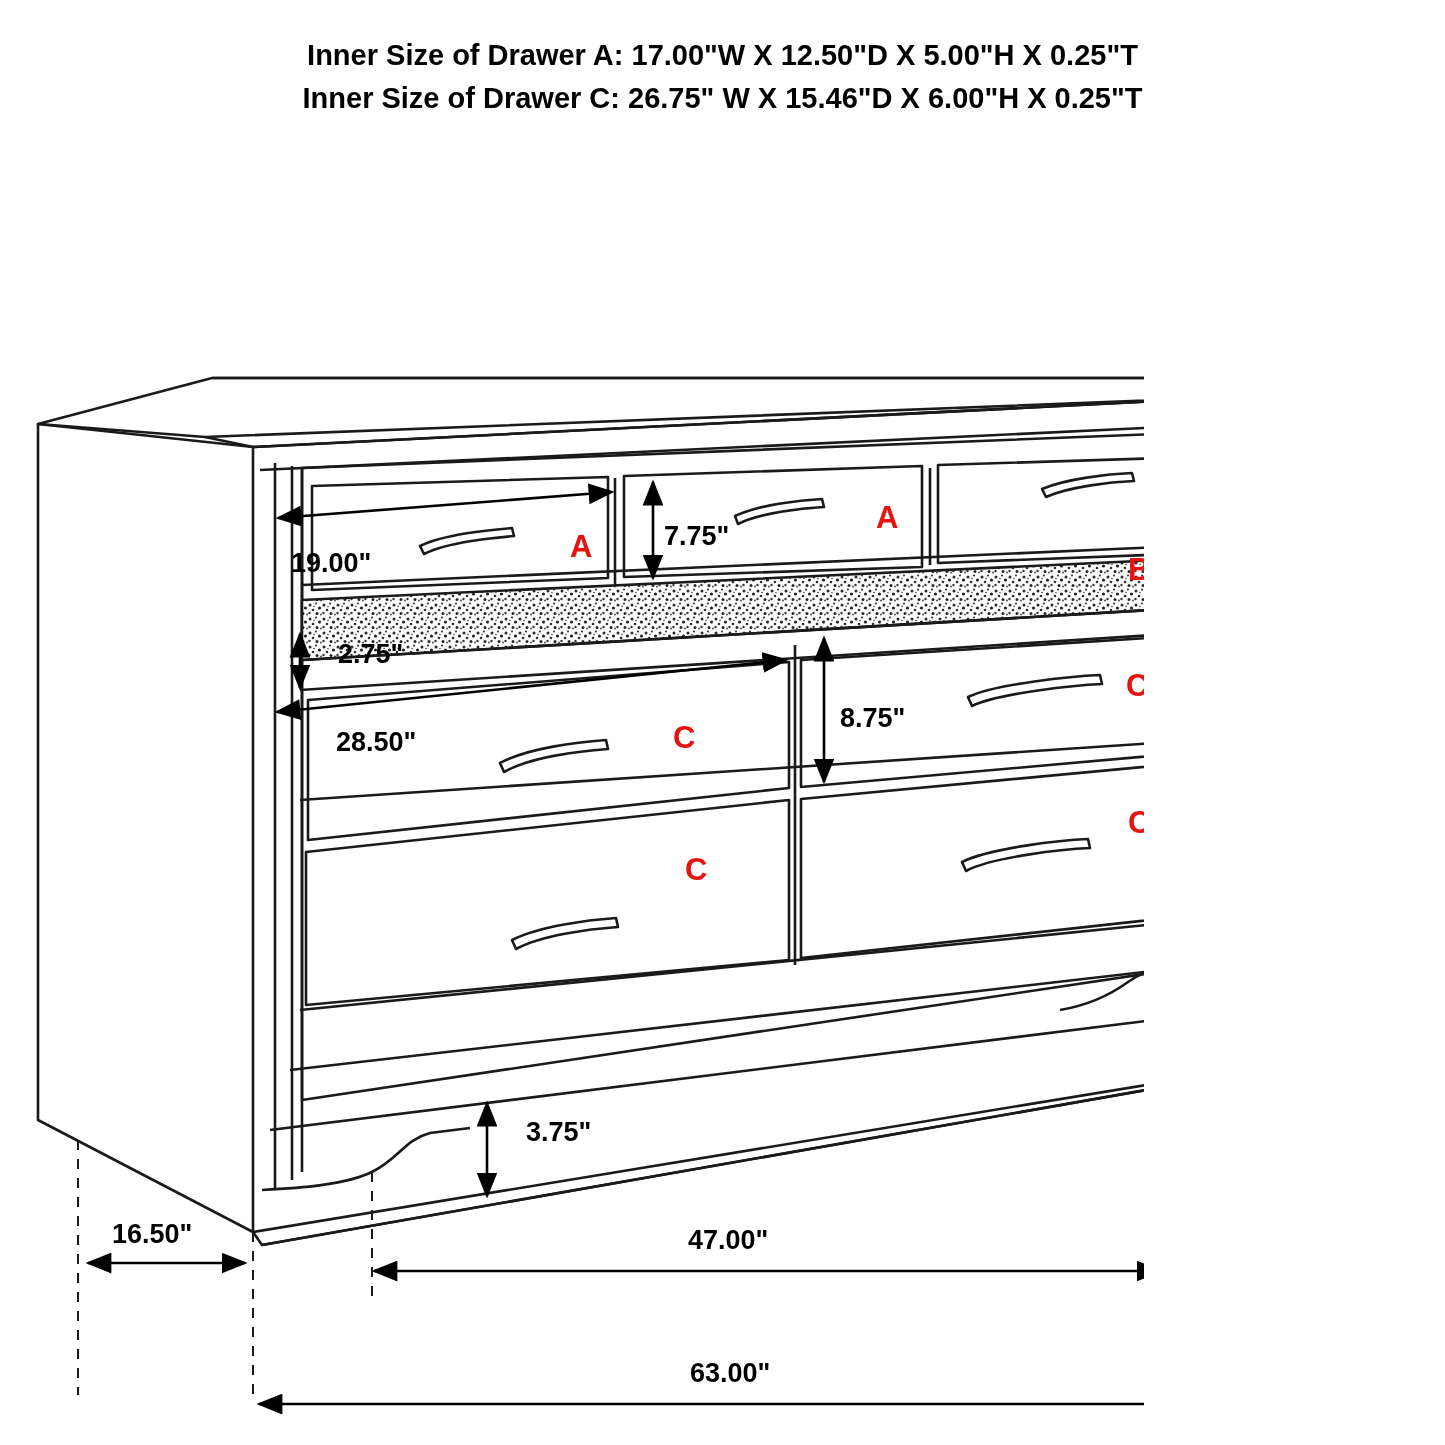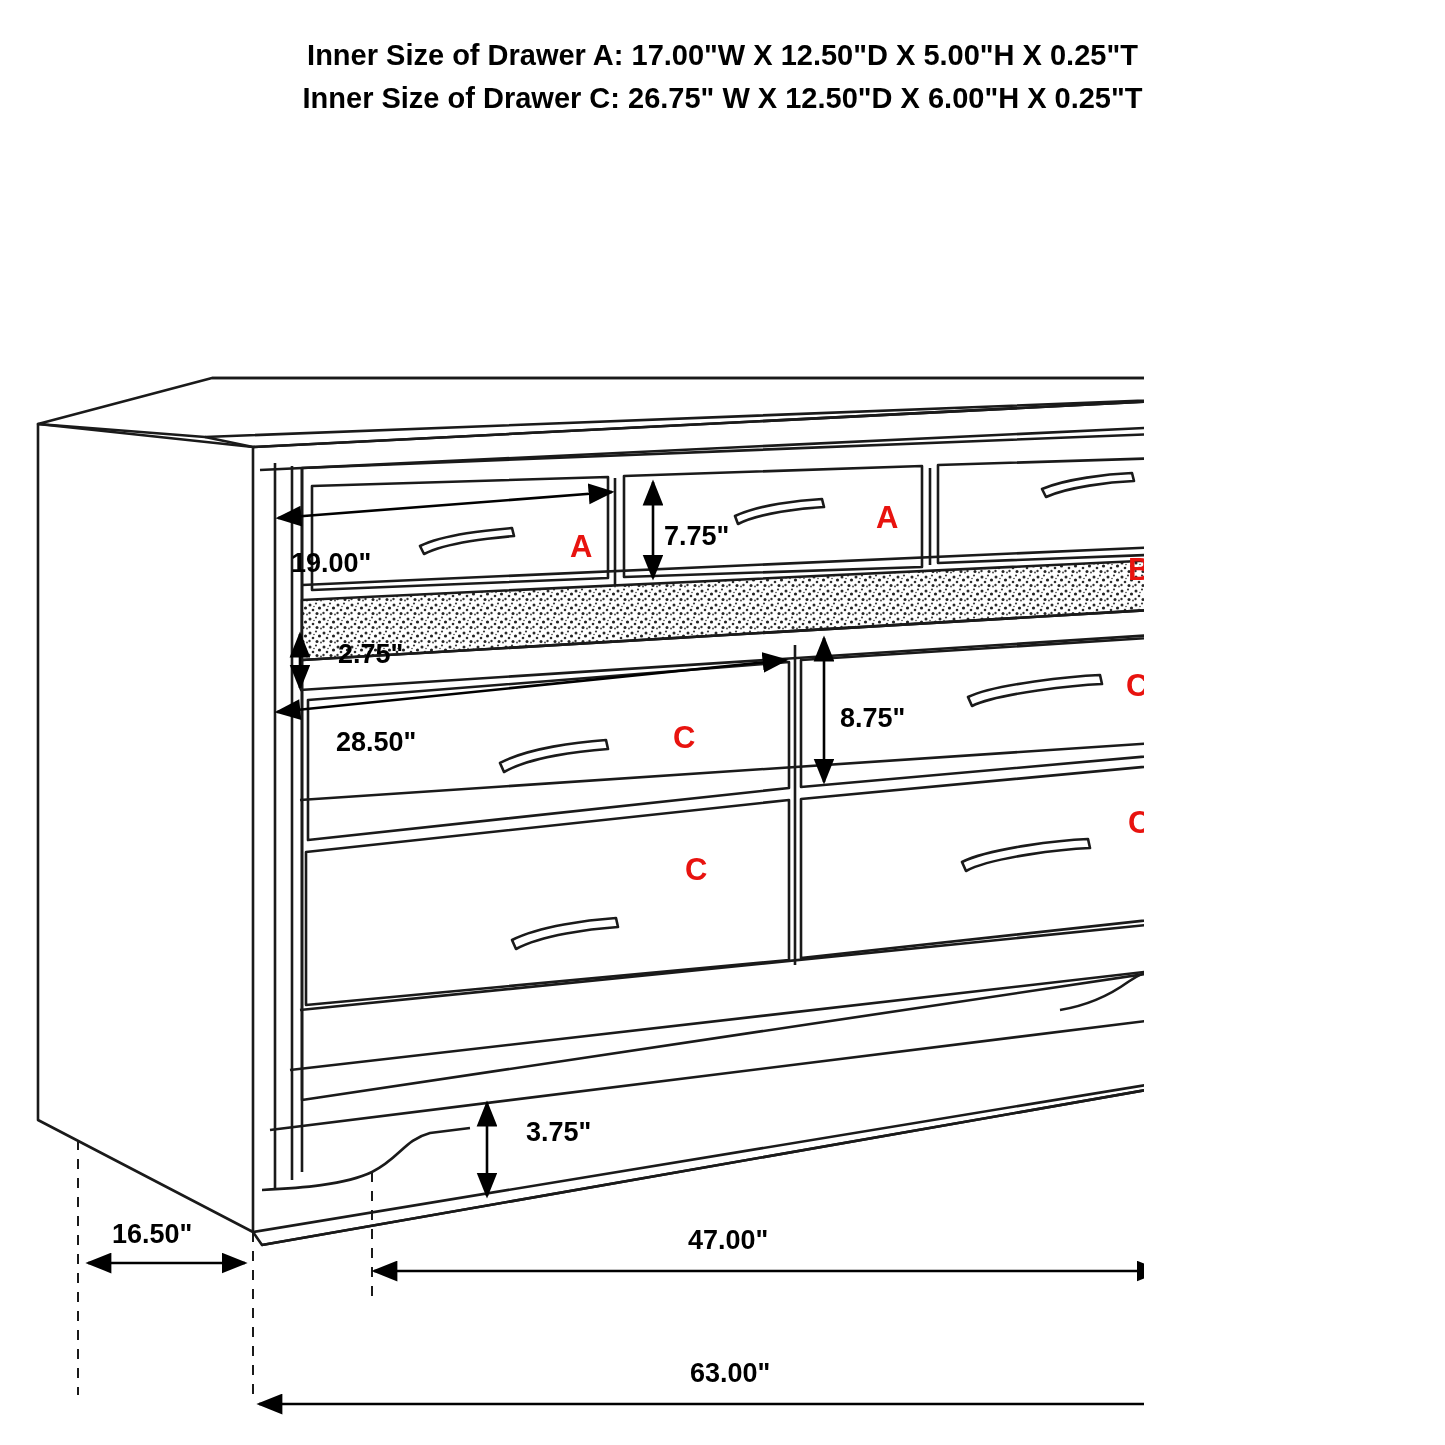--- a/index.html
+++ b/index.html
@@ -49,21 +49,21 @@
     white-space: nowrap;
   }
 </style>
 </head>
 <body>
 
 <div id="page">
 
   <div class="spec-block">
     <div class="spec-line">Inner Size of Drawer A: 17.00"W X 12.50"D X 5.00"H X 0.25"T</div>
-    <div class="spec-line">Inner Size of Drawer C: 26.75" W X 12.50"D X 6.00"H X 0.25"T</div>
+    <div class="spec-line">Inner Size of Drawer C: 26.75" W X 15.46"D X 6.00"H X 0.25"T</div>
   </div>
 
   <svg class="drawing" width="1445" height="1445" viewBox="0 0 1445 1445">
     <defs>
       <marker id="arrEnd" markerWidth="12" markerHeight="12" refX="9" refY="4" orient="auto">
         <path d="M0,0 L10,4 L0,8 z" fill="#000"></path>
       </marker>
       <marker id="arrStart" markerWidth="12" markerHeight="12" refX="1" refY="4" orient="auto">
         <path d="M10,0 L0,4 L10,8 z" fill="#000"></path>
       </marker>

